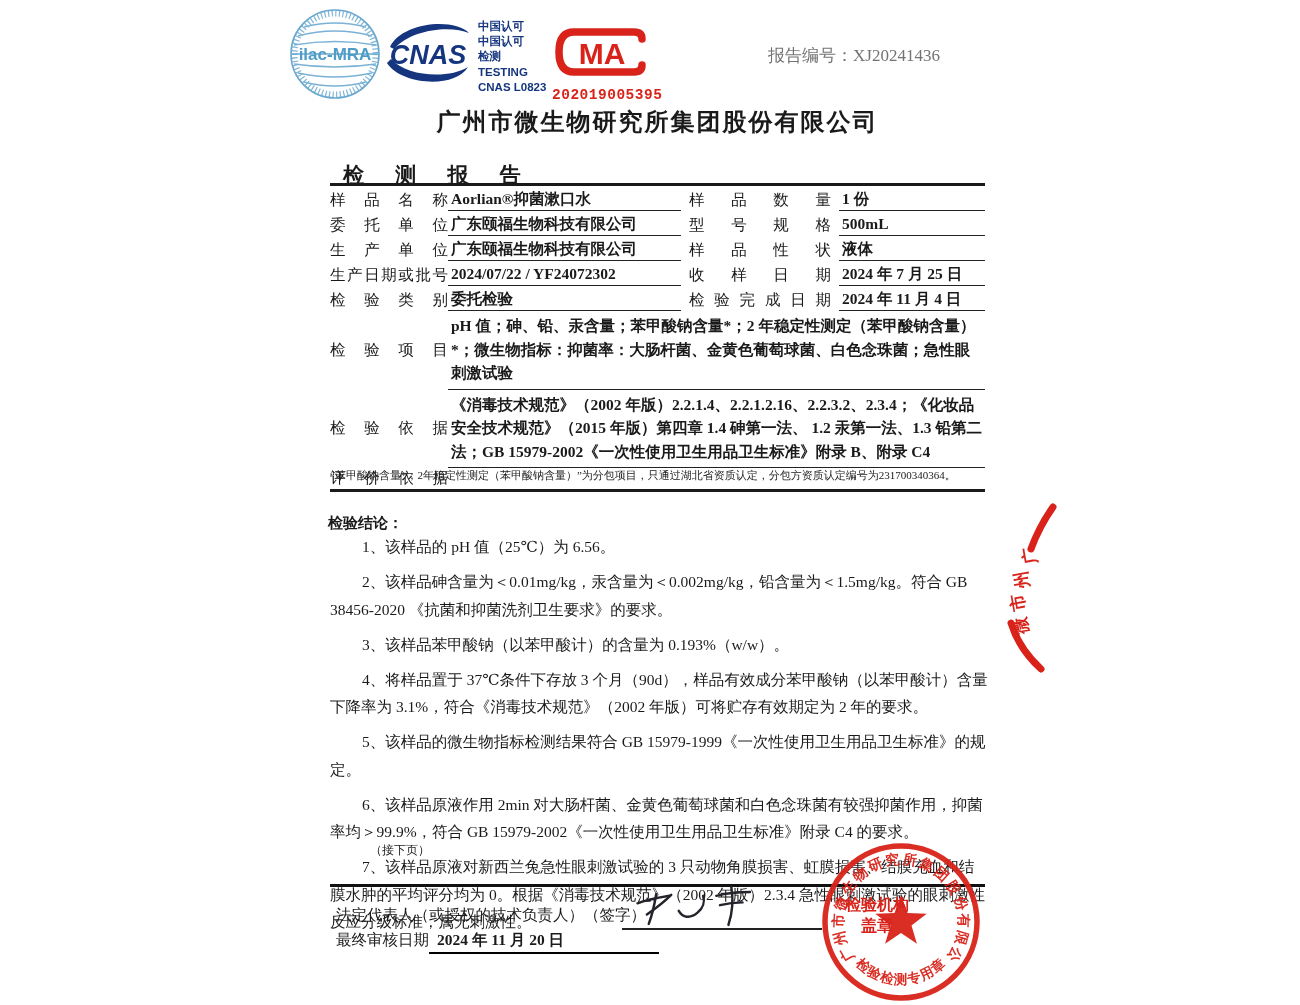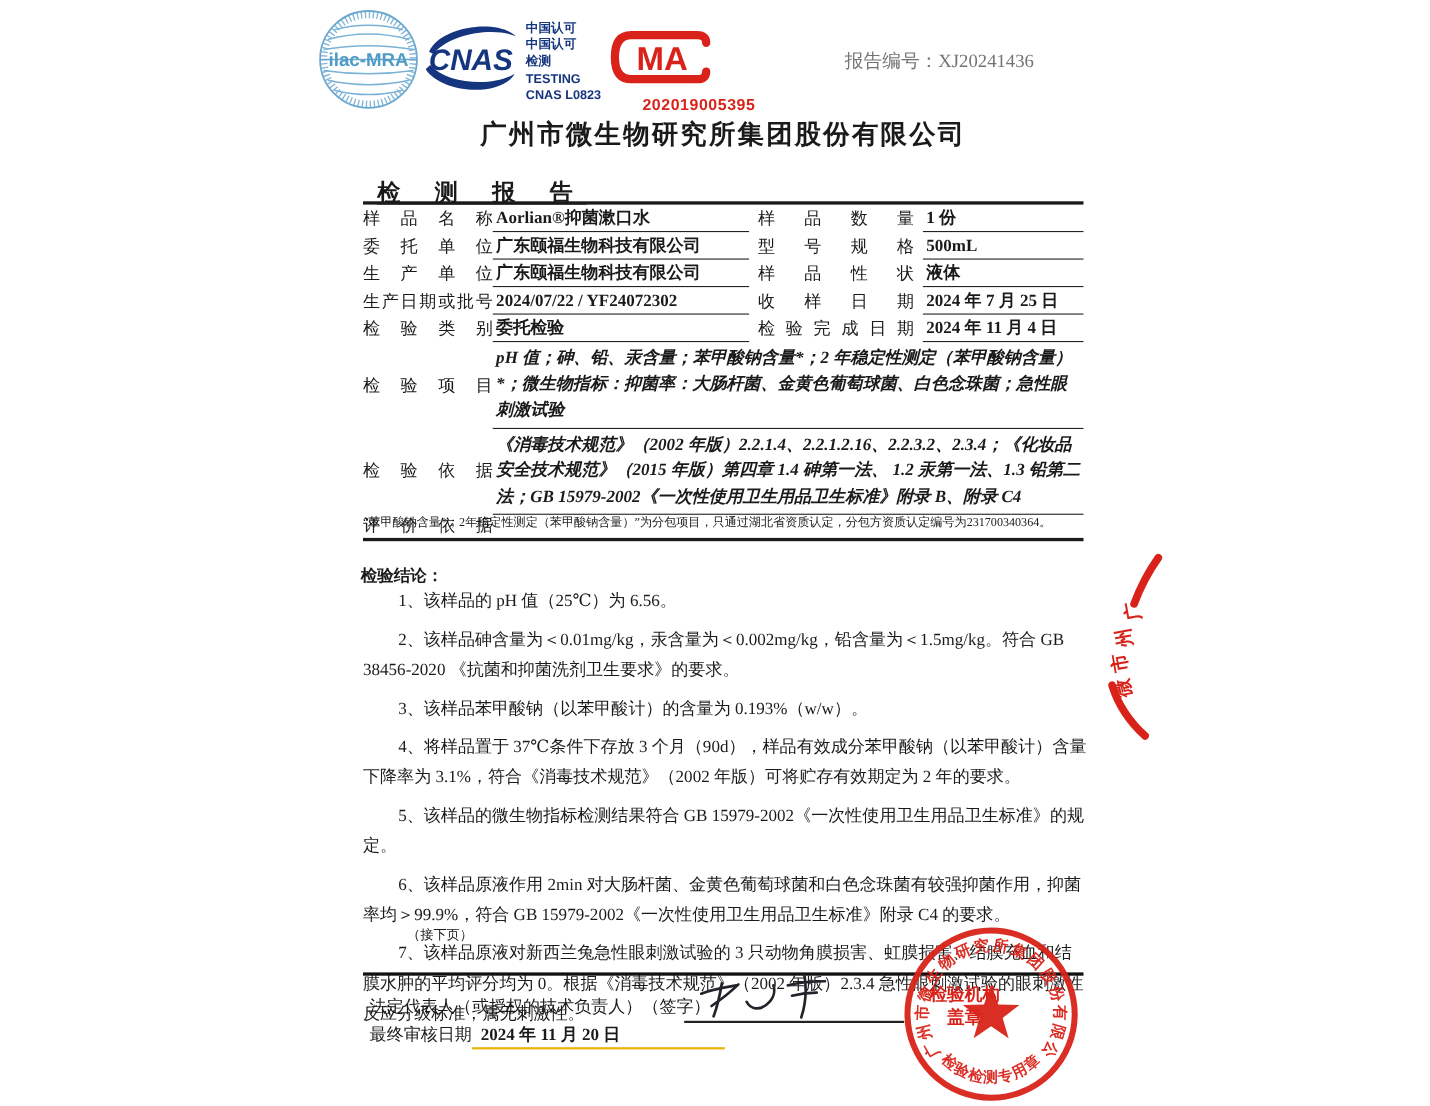--- a/index.html
+++ b/index.html
@@ -4,57 +4,57 @@
 <style>
   html,body{margin:0;padding:0;background:#fff;}
   .page{position:relative;width:1300px;height:1005px;background:#fff;overflow:hidden;
         font-family:"Liberation Serif","DejaVu Serif",serif;color:#1a1a1a;}
   .abs{position:absolute;}
   
   .logo-caption{position:absolute;left:478px;top:19px;color:#15357e;font-weight:bold;
         font-family:"Liberation Sans","DejaVu Sans",sans-serif;font-size:11.5px;line-height:1.32;}
   .cma-wrap{position:absolute;left:552px;top:26px;width:104px;text-align:left;}
   .cma-num{color:#d9231a;font-weight:bold;font-size:14.5px;letter-spacing:.5px;
-        font-family:Liberation Sans, sans-serif;margin-top:1px;margin-left:32px;}
+        font-family:Liberation Mono, monospace;margin-top:1px;}
   .report-no{position:absolute;left:768px;top:44px;font-size:17px;color:#737373;}
   
   .title{position:absolute;left:330px;top:106px;width:655px;text-align:center;
         font-size:24px;font-weight:bold;letter-spacing:2px;}
   .subtitle{position:absolute;left:330px;top:161px;width:655px;text-align:left;
         font-size:21px;font-weight:bold;letter-spacing:13px;text-indent:13px;text-decoration:underline;}
   
   .info-table{position:absolute;left:330px;top:183px;width:655px;
         border-top:3px solid #1a1a1a;border-bottom:3px solid #1a1a1a;font-size:15.5px;}
   .row2{display:flex;height:25px;align-items:flex-end;}
   .jl{text-align:justify;text-align-last:justify;}
   .ll{width:118px;line-height:22px;}
   .lv{width:230px;margin-right:8px;border-bottom:1.6px solid #222;font-weight:bold;
       line-height:22px;padding-left:3px;white-space:nowrap;overflow:hidden;}
   .rl{width:142px;margin-right:8px;line-height:22px;}
   .rv{flex:1;border-bottom:1.6px solid #222;font-weight:bold;line-height:22px;padding-left:3px;}
   .rowf{display:flex;align-items:center;}
   .fl{width:118px;flex:none;}
   .fv{flex:1;border-bottom:1.6px solid #222;font-weight:bold;line-height:23.5px;
-      padding:3px 2px 4px 3px;font-style:italic;}
+      padding:3px 2px 4px 3px;}
   .rowf:last-child .fv{border-bottom:none;}
   
   .note{position:absolute;left:330px;top:464px;width:660px;font-size:11px;line-height:23px;}
   .concl-head{position:absolute;left:328px;top:514px;font-size:15px;font-weight:bold;}
   .conclusions{position:absolute;left:330px;top:533px;width:658px;}
   .conclusions p{margin:0 0 7.5px;text-indent:32px;font-size:15.5px;line-height:27.5px;}
   .cont{position:absolute;left:336px;top:842px;font-size:12px;margin-left:34px;}
   
   .footer-line{position:absolute;left:330px;top:884px;width:655px;height:0;
         border-top:3px solid #111;z-index:1;}
   .sign-label{position:absolute;left:336px;top:905px;font-size:15.5px;}
   .sign-line{position:absolute;left:622px;top:905px;width:200px;height:23px;
         border-bottom:2px solid #222;z-index:2;}
   .sig-svg{position:absolute;left:630px;top:884px;z-index:3;}
   .review-row{position:absolute;left:336px;top:930px;font-size:15.5px;}
-  .review-date{display:inline-block;min-width:222px;border-bottom:2px solid #eab308;
+  .review-date{display:inline-block;min-width:222px;border-bottom:2px solid #000000;
         padding:0 0 1px 8px;font-weight:bold;}
   
   .stamp{position:absolute;left:815px;top:840px;z-index:6;opacity:.95;}
   .stamp-overlay{position:absolute;left:844px;top:894px;z-index:5;color:#d9231a;
         font-weight:bold;font-size:16px;line-height:21px;text-align:center;width:66px;}
   .edge-stamp{position:absolute;left:1003px;top:497px;z-index:4;overflow:hidden;}
   .seal-ring-text{font-size:14px;letter-spacing:3px;font-weight:bold;}
   .seal-bottom-text{font-size:13.5px;letter-spacing:1px;font-weight:bold;}
 </style>
 </head>
@@ -146,21 +146,21 @@
     </div>
   </div>
 
   <div class="note">“苯甲酸钠含量*；2年稳定性测定（苯甲酸钠含量）”为分包项目，只通过湖北省资质认定，分包方资质认定编号为231700340364。</div>
   <div class="concl-head">检验结论：</div>
   <div class="conclusions">
     <p>1、该样品的 pH 值（25℃）为 6.56。</p>
     <p>2、该样品砷含量为＜0.01mg/kg，汞含量为＜0.002mg/kg，铅含量为＜1.5mg/kg。符合 GB 38456-2020 《抗菌和抑菌洗剂卫生要求》的要求。</p>
     <p>3、该样品苯甲酸钠（以苯甲酸计）的含量为 0.193%（w/w）。</p>
     <p>4、将样品置于 37℃条件下存放 3 个月（90d），样品有效成分苯甲酸钠（以苯甲酸计）含量下降率为 3.1%，符合《消毒技术规范》（2002 年版）可将贮存有效期定为 2 年的要求。</p>
-    <p>5、该样品的微生物指标检测结果符合 GB 15979-2002《一次性使用卫生用品卫生标准》的规定。</p>
+    <p>5、该样品的微生物指标检测结果符合 GB 15979-1999《一次性使用卫生用品卫生标准》的规定。</p>
     <p>6、该样品原液作用 2min 对大肠杆菌、金黄色葡萄球菌和白色念珠菌有较强抑菌作用，抑菌率均＞99.9%，符合 GB 15979-2002《一次性使用卫生用品卫生标准》附录 C4 的要求。</p>
     <p>7、该样品原液对新西兰兔急性眼刺激试验的 3 只动物角膜损害、虹膜损害、结膜充血和结膜水肿的平均评分均为 0。根据《消毒技术规范》（2002 年版）2.3.4 急性眼刺激试验的眼刺激性反应分级标准，属无刺激性。</p>
   </div>
   <div class="cont">（接下页）</div>
 
   <div class="footer-line"></div>
   <div class="sign-label">法定代表人（或授权的技术负责人）（签字）</div>
   <div class="sign-line"></div>
   <svg class="sig-svg" width="150" height="48" viewBox="0 0 160 50">
     <g fill="none" stroke="#23232c" stroke-width="2.6" stroke-linecap="round">

